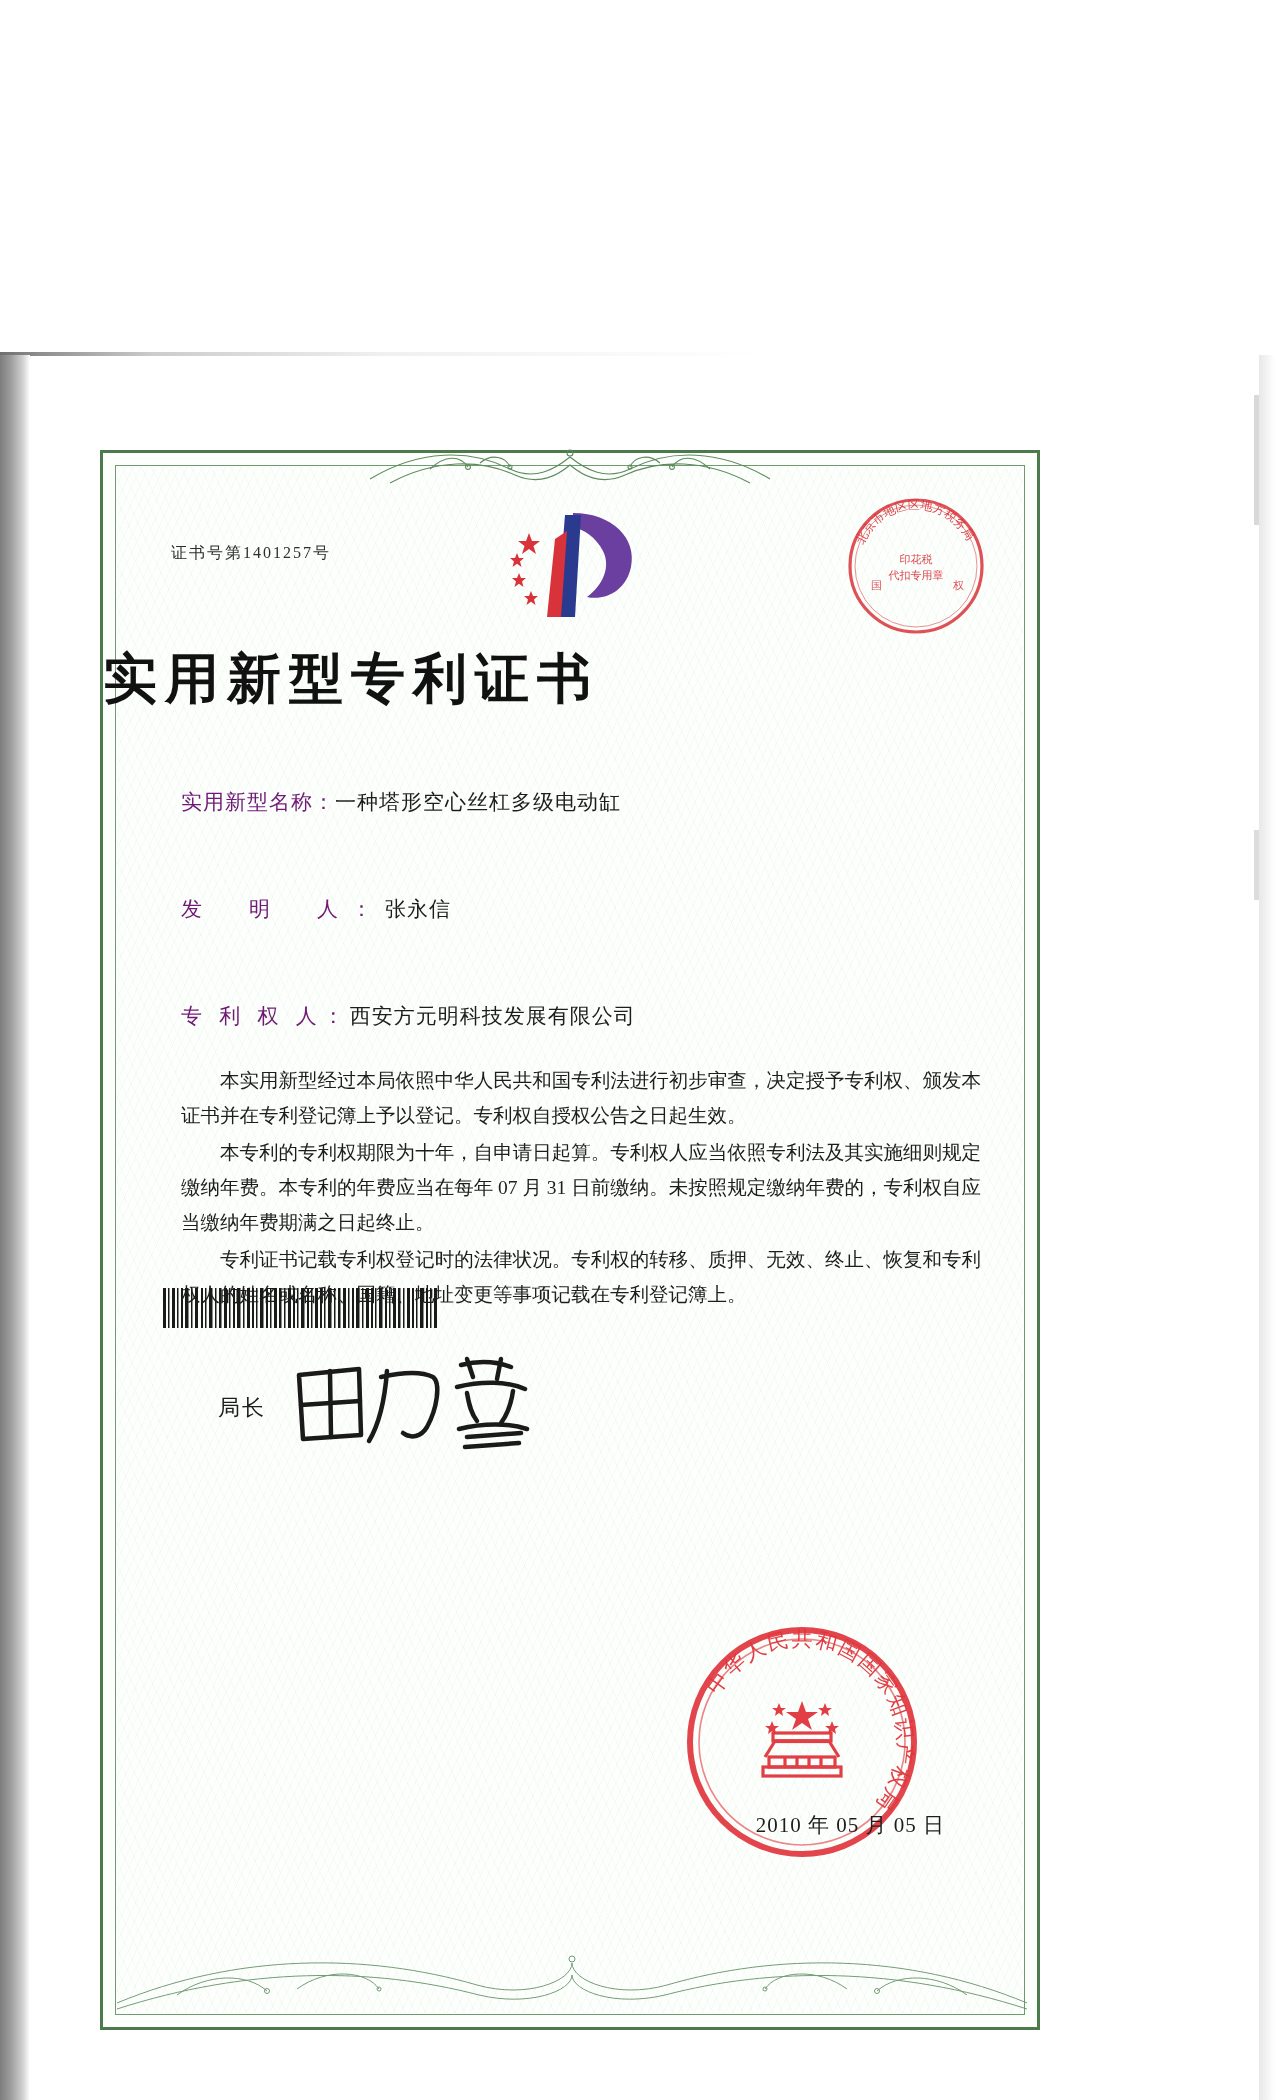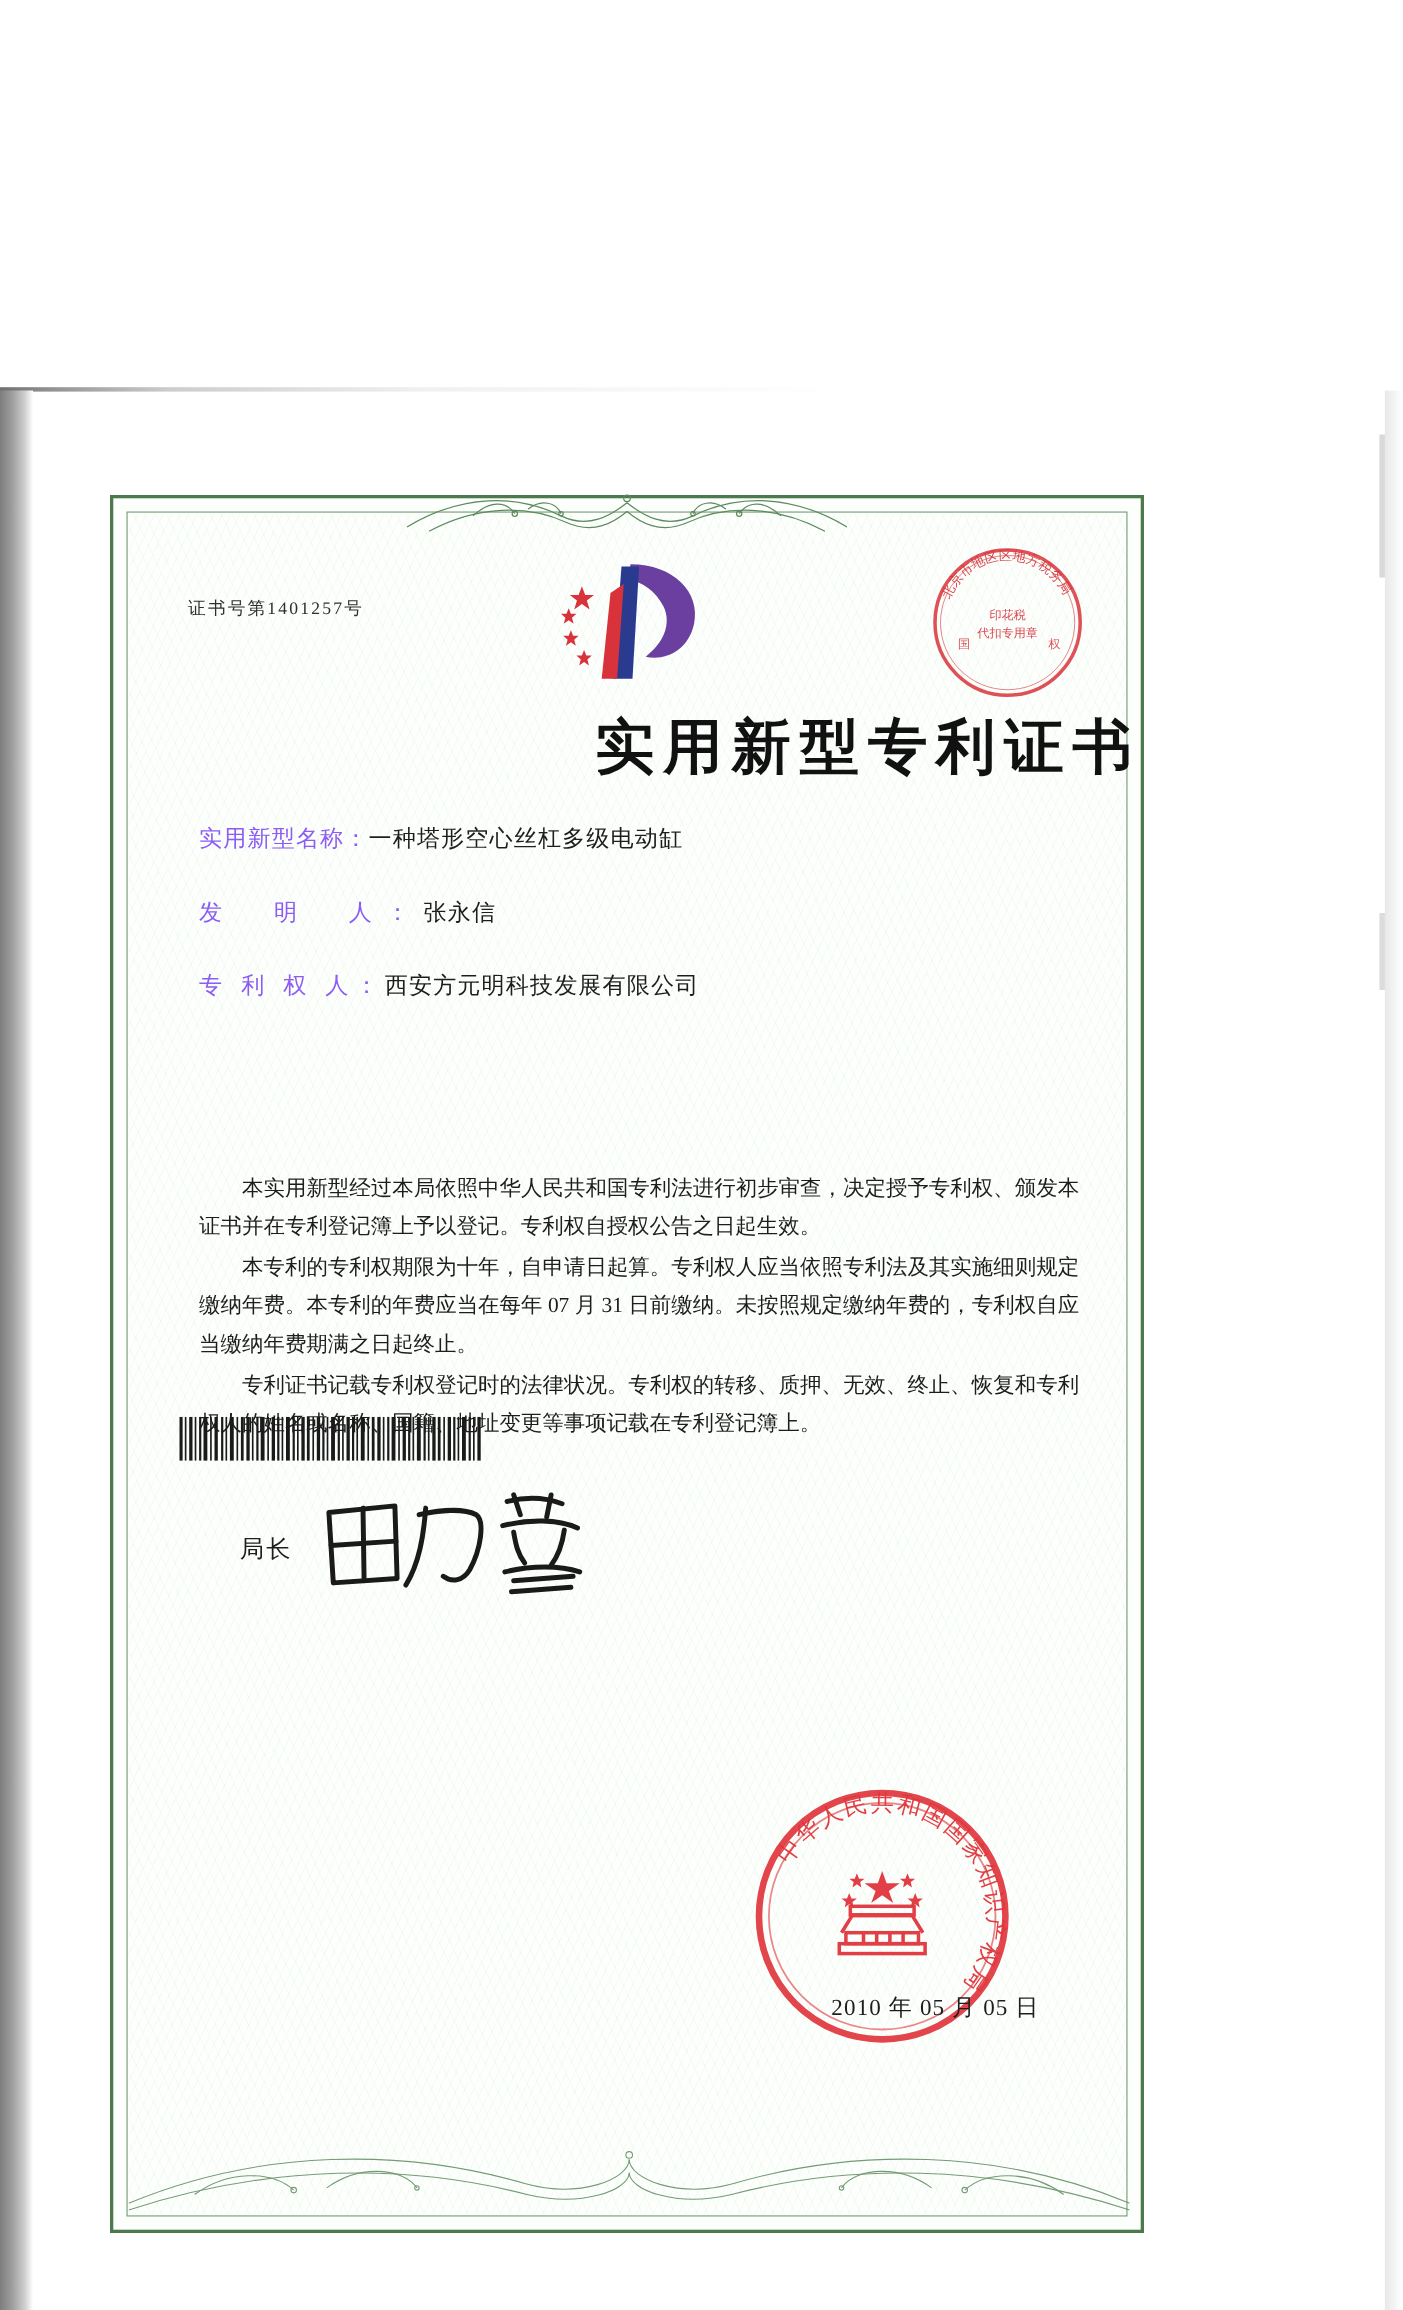--- a/index.html
+++ b/index.html
@@ -125,21 +125,21 @@
     top: 38px;
     width: 150px;
     height: 150px;
   }
 
   .cert-title {
     position: absolute;
     left: 0;
     top: 190px;
     width: 100%;
-    text-align: right;
+    text-align: left;
     font-size: 54px;
     font-weight: bold;
     letter-spacing: 8px;
     color: #111;
     font-family: "DejaVu Serif", serif;
   }
 
   
   .fields {
     position: absolute;
@@ -149,21 +149,22 @@
   }
   .field-row {
     font-size: 21px;
     color: #1d1d1d;
     margin-bottom: 39px;
     white-space: nowrap;
     letter-spacing: 1px;
   }
   .field-label {
     display: inline-block;
-    color: #8b5cf6;
+    color: #701a75;
+    margin-top: 40px;
   }
   .field-label.sp4 { letter-spacing: 13px; }
   .field-label.sp5 { letter-spacing: 13px; }
   .field-label.sp3 { letter-spacing: 6px; }
   .field-value {
     color: #1d1d1d;
     font-family: "Liberation Serif", serif;
   }
   .field-value.mono {
     letter-spacing: 1.5px;

